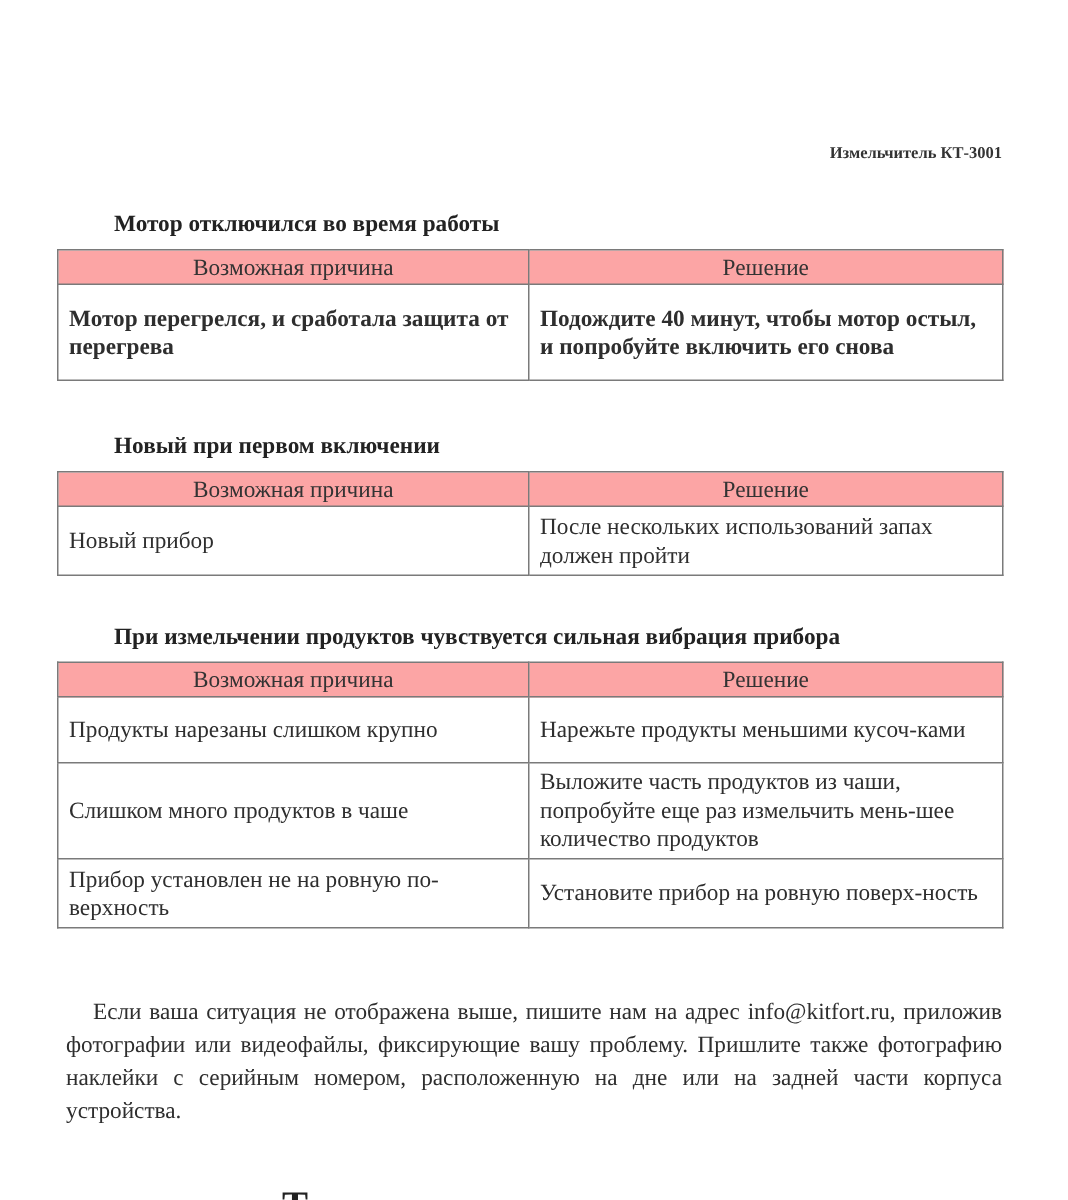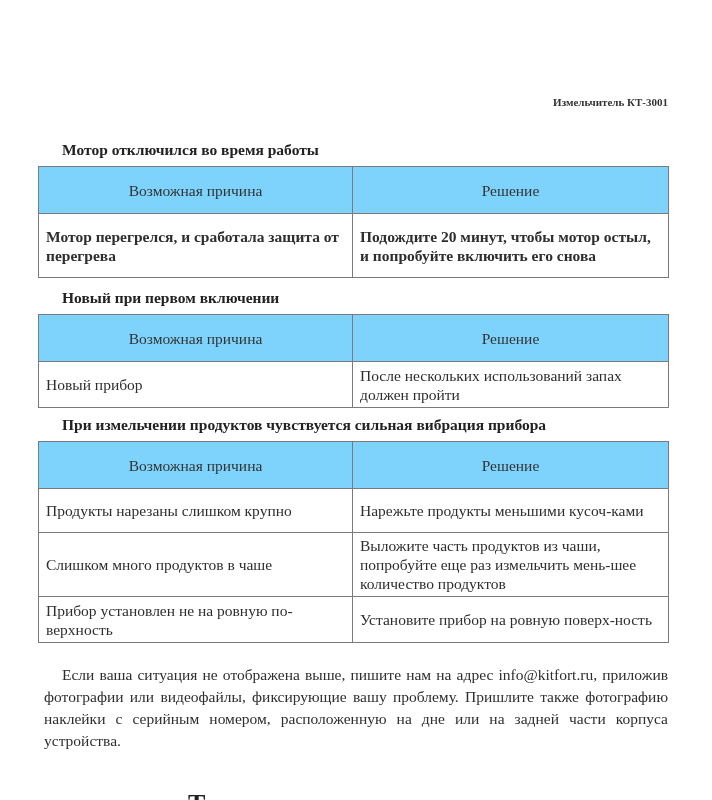--- a/index.html
+++ b/index.html
@@ -9,38 +9,38 @@
     font-family: "Liberation Serif", "DejaVu Serif", serif;
     color: #2a2a2a;
     position: relative;
   }
   .page { position: absolute; left: 0; top: 0; width: 712px; height: 800px; }
   .running-header {
     position: absolute; right: 44px; top: 96px;
     font-size: 11px; font-weight: bold; color: #333;
   }
   .section-title {
-    position: absolute; left: 62px;
+    position: absolute; left: 76px;
     font-size: 15.5px; font-weight: bold; color: #222;
     white-space: nowrap;
   }
   table.ts {
     position: absolute; left: 38px; width: 630px;
     border-collapse: collapse; table-layout: fixed;
     font-size: 15.5px; line-height: 19px;
   }
   table.ts col.c1 { width: 314px; }
   table.ts col.c2 { width: 316px; }
   table.ts th, table.ts td {
     border: 1.5px solid #7a7a7a;
     vertical-align: middle;
   }
   table.ts th {
-    background: #7dd3fc; font-weight: normal; text-align: center;
-    height: 22px; padding: 12px 6px; color: #333;
+    background: #fca5a5; font-weight: normal; text-align: center;
+    height: 22px; padding: 0 6px; color: #333;
   }
   table.ts td { padding: 2px 6px 2px 7px; text-align: left; color: #2e2e2e; }
   .note {
     position: absolute; left: 44px; top: 648px; width: 624px;
     font-size: 15.5px; line-height: 22px; color: #2e2e2e;
     text-align: justify;
   }
   .note .indent { display: inline-block; width: 18px; }
   .cutoff {
     position: absolute; left: 188px; top: 789px;
@@ -63,21 +63,21 @@
       </colgroup>
     <thead>
       <tr>
         <th>Возможная причина</th>
         <th>Решение</th>
       </tr>
     </thead>
     <tbody>
       <tr style="height:64px;font-weight:bold;">
         <td>Мотор перегрелся, и сработала защита от перегрева</td>
-        <td>Подождите 20 минут, чтобы мотор остыл, и попробуйте включить его снова</td>
+        <td>Подождите 40 минут, чтобы мотор остыл, и попробуйте включить его снова</td>
       </tr>
     </tbody>
   </table>
 
   <div class="section-title" style="top:289px;">Новый при первом включении</div>
   <table class="ts" style="top:314px;">
     <colgroup>
         <col class="c1">
         <col class="c2">
       </colgroup>

